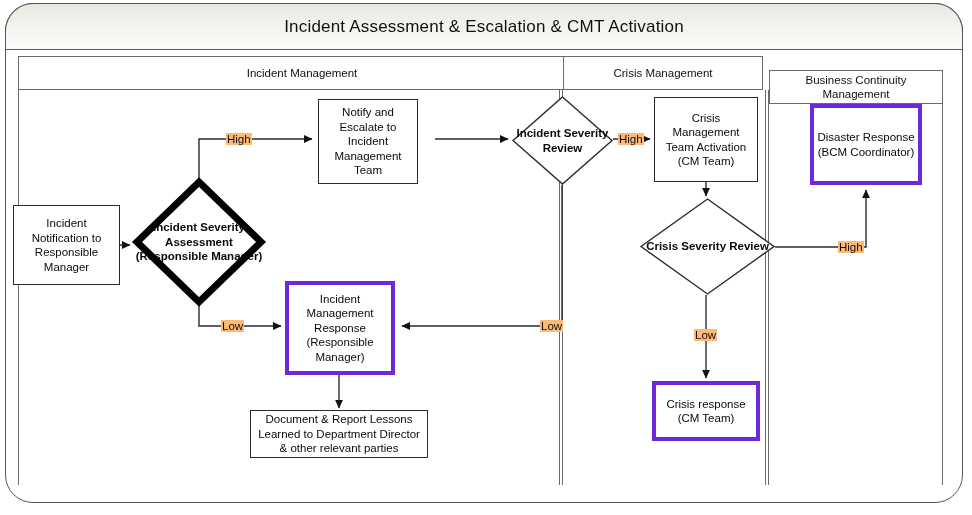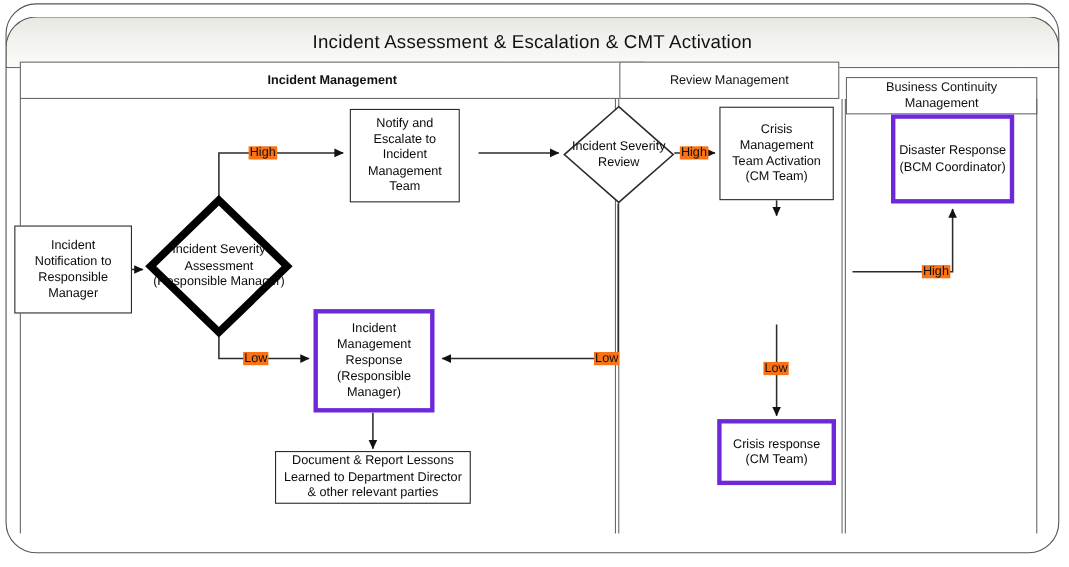--- a/index.html
+++ b/index.html
@@ -36,21 +36,20 @@
     width: 958px;
     height: 47px;
     border: 1px solid #555555;
     border-bottom: 1px solid #5a5a5a;
     border-radius: 28px 28px 0 0;
     background: linear-gradient(180deg, #e8e8e2 0%, #f2f2ee 45%, #fbfbf9 100%);
     box-sizing: border-box;
     display: flex;
     align-items: center;
     justify-content: center;
-    margin-top: 12px;
   }
   .title-text {
     font-size: 17px;
     color: #111111;
     letter-spacing: 0.2px;
   }
   
   .lane-header {
     position: absolute;
     box-sizing: border-box;
@@ -105,55 +104,56 @@
     width: 100%;
     height: 100%;
     display: flex;
     align-items: center;
     justify-content: center;
     text-align: center;
     font-size: 11.5px;
     line-height: 14.5px;
     color: #0a0a0a;
     pointer-events: none;
+    font-weight: bold;
   }
   
   #connectors {
     position: absolute;
     left: 0;
     top: 0;
     width: 972px;
     height: 515px;
   }
   .edge-label {
     position: absolute;
     font-size: 11.5px;
     color: #111111;
-    background: #f97316;
+    background: #fdba74;
     padding: 0 1px;
     line-height: 12px;
     white-space: nowrap;
   }
 </style>
 </head>
 <body>
 
 <div id="canvas">
 
   <div class="outer-frame"></div>
 
   <div class="title-band">
     <div class="title-text">Incident Assessment &amp; Escalation &amp; CMT Activation</div>
   </div>
 
-  <div class="lane-header" style="left:18px; top:56px; width:568px; height:34px;font-weight:bold;">
+  <div class="lane-header" style="left:18px; top:56px; width:568px; height:34px;">
     <span>Incident Management</span>
   </div>
   <div class="lane-header" style="left:563px; top:56px; width:200px; height:34px;">
-    <span>Review Management</span>
+    <span>Crisis Management</span>
   </div>
   <div class="lane-header" style="left:769px; top:56px; width:174px; height:34px;margin-top:14px;">
     <span>Business Continuity Management</span>
   </div>
 
   <div class="lane-sep" style="left:559px; top:90px; height:395px;"></div>
   <div class="lane-sep" style="left:562px; top:90px; height:395px;"></div>
   <div class="lane-sep" style="left:765px; top:90px; height:395px;"></div>
   <div class="lane-sep" style="left:768px; top:90px; height:395px;"></div>
   <div class="lane-sep" style="left:18px; top:90px; height:395px;"></div>
@@ -223,20 +223,26 @@
   </div>
 
   <div class="node thin" style="left:250px; top:410px; width:178px; height:48px;">
     <span>Document &amp; Report Lessons Learned to Department Director &amp; other relevant parties</span>
   </div>
 
   <div class="node thin" style="left:654px; top:97px; width:104px; height:85px;">
     <span>Crisis Management Team Activation (CM Team)</span>
   </div>
 
+  <div class="diamond-wrap" style="left:640px; top:198px; width:135px; height:97px;">
+    <svg width="135" height="97" viewBox="0 0 135 97">
+      <polygon points="67.5,1 134,48.5 67.5,96 1,48.5" fill="#ffffff" stroke="#2b2b2b" stroke-width="1.4"></polygon>
+    </svg>
+    <div class="diamond-label">Crisis Severity Review</div>
+  </div>
 
   <div class="node thick" style="left:652px; top:381px; width:108px; height:60px;">
     <span>Crisis response (CM Team)</span>
   </div>
 
   <div class="node thick" style="left:810px; top:104px; width:112px; height:81px;">
     <span>Disaster Response (BCM Coordinator)</span>
   </div>
 
 </div>

